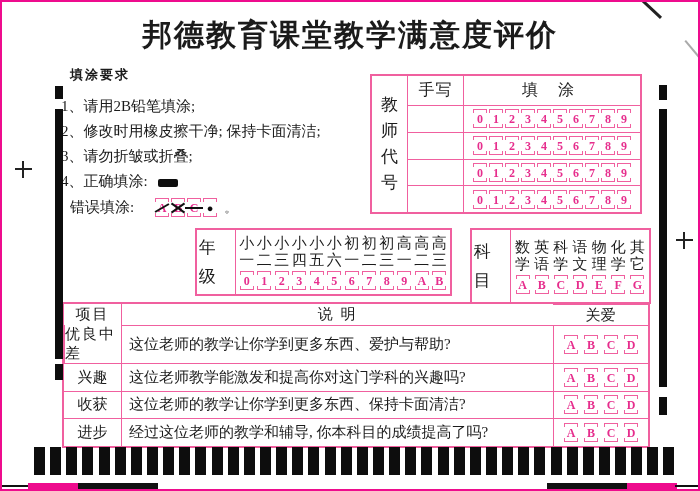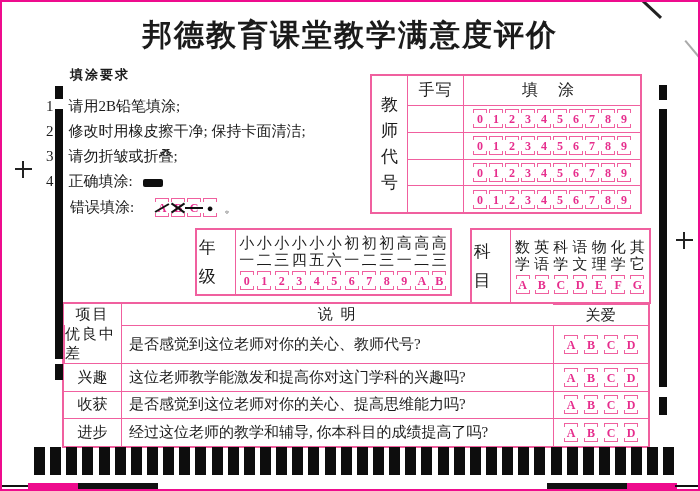--- a/index.html
+++ b/index.html
@@ -17,21 +17,21 @@
   
   .title{position:absolute;top:13px;left:0;width:100%;text-align:center;
     font-size:30px;font-weight:bold;letter-spacing:2px;}
   
   .diag-black{position:absolute;left:641px;top:-3px;width:26px;height:3px;background:#222;
     transform:rotate(43deg);transform-origin:left top;}
   .diag-gray{position:absolute;left:684px;top:38px;width:24px;height:2px;background:#aaa;
     transform:rotate(50deg);transform-origin:left top;}
   
   .instr-head{position:absolute;left:68px;top:64px;font-size:13px;font-weight:bold;letter-spacing:2px;}
-  .instr-lines{position:absolute;left:44px;top:92px;font-size:15px;line-height:25px;}
+  .instr-lines{position:absolute;left:59px;top:92px;font-size:15px;line-height:25px;}
   .instr-line{white-space:nowrap;height:25px;}
   .swatch{display:inline-block;width:20px;height:8px;background:#0e0e0e;border-radius:2px;
     margin-left:10px;vertical-align:middle;}
   .wrong-line{position:absolute;left:68px;top:196px;font-size:15px;white-space:nowrap;}
   .wrong-line .lbl{margin-right:20px;}
   .period{font-size:13px;margin-left:6px;}
   
   .bubble{position:relative;display:inline-block;width:12px;height:15px;line-height:16px;
     font-family:"Liberation Serif",serif;font-size:12px;font-weight:bold;
     color:var(--pinkDeep);text-align:center;margin:0 2px;}
@@ -295,37 +295,37 @@
         </div>
       </div>
   </div>
 
   <div class="survey" id="survey">
     <div class="sv-cell head first-col">项目</div>
     <div class="sv-cell head">说  明</div>
     <div class="sv-cell first-col">关爱</div>
 
   <div class="sv-cell head">优良中差</div>
-      <div class="sv-cell sv-desc">是否感觉到这位老师对你的关心、教师代号?</div>
+      <div class="sv-cell sv-desc">这位老师的教学让你学到更多东西、爱护与帮助?</div>
       <div class="sv-cell sv-scale">
         <span class="bubble">A</span>
         <span class="bubble">B</span>
         <span class="bubble">C</span>
         <span class="bubble">D</span>
       </div>
       <div class="sv-cell first-col">兴趣</div>
       <div class="sv-cell sv-desc">这位老师教学能激发和提高你对这门学科的兴趣吗?</div>
       <div class="sv-cell sv-scale">
         <span class="bubble">A</span>
         <span class="bubble">B</span>
         <span class="bubble">C</span>
         <span class="bubble">D</span>
       </div>
       <div class="sv-cell first-col">收获</div>
-      <div class="sv-cell sv-desc">是否感觉到这位老师对你的关心、提高思维能力吗?</div>
+      <div class="sv-cell sv-desc">这位老师的教学让你学到更多东西、保持卡面清洁?</div>
       <div class="sv-cell sv-scale">
         <span class="bubble">A</span>
         <span class="bubble">B</span>
         <span class="bubble">C</span>
         <span class="bubble">D</span>
       </div>
       <div class="sv-cell first-col">进步</div>
       <div class="sv-cell sv-desc">经过这位老师的教学和辅导, 你本科目的成绩提高了吗?</div>
       <div class="sv-cell sv-scale">
         <span class="bubble">A</span>

